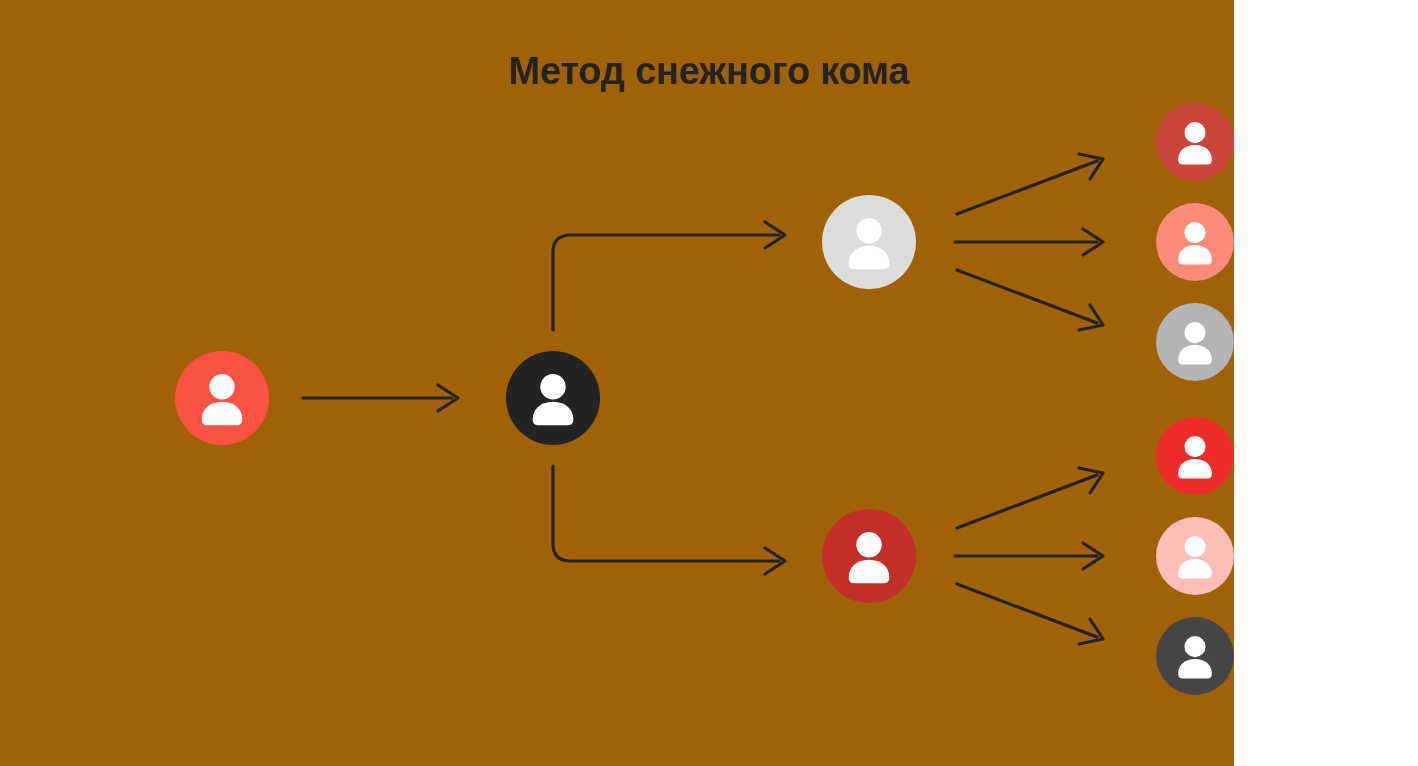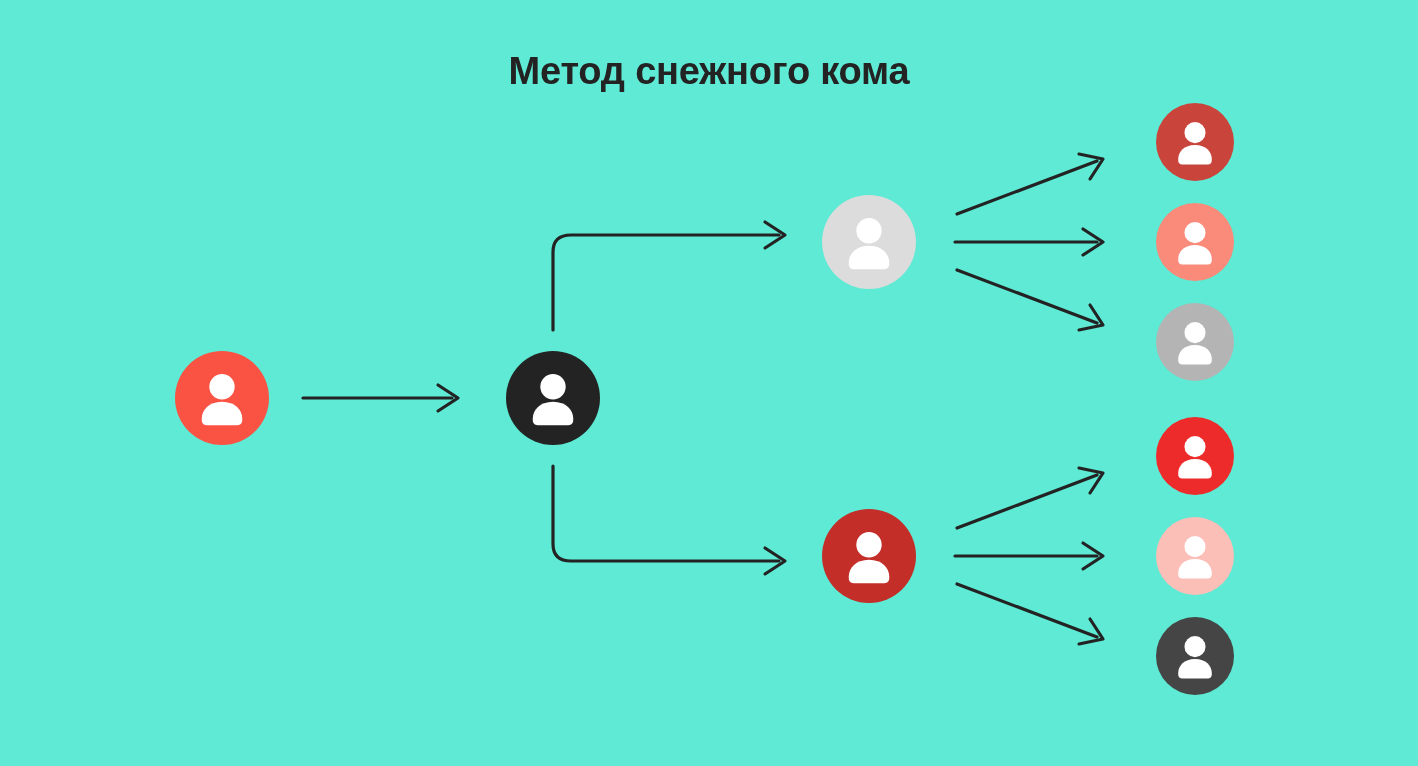--- a/index.html
+++ b/index.html
@@ -45,21 +45,21 @@
     left: 0;
     top: 0;
     width: 1418px;
     height: 766px;
     pointer-events: none;
   }
 </style>
 </head>
 <body>
 
-<div id="canvas" style="background: #5eead4; width: 1418px; height: 766px;">
+<div id="canvas" style="background: #a16207; width: 1234px; height: 766px;">
 
   <div id="diagram-title" style="color: rgb(35, 35, 35);">Метод снежного кома</div>
 
   <svg id="edges" viewBox="0 0 1418 766">
     <g fill="none" stroke="#232323" stroke-width="3.2" stroke-linecap="round" stroke-linejoin="round">
 
       <g>
         <path d="M 303 398 L 452 398"></path>
         <path d="M 438 385 L 458 398 L 438 411"></path>
       </g>

